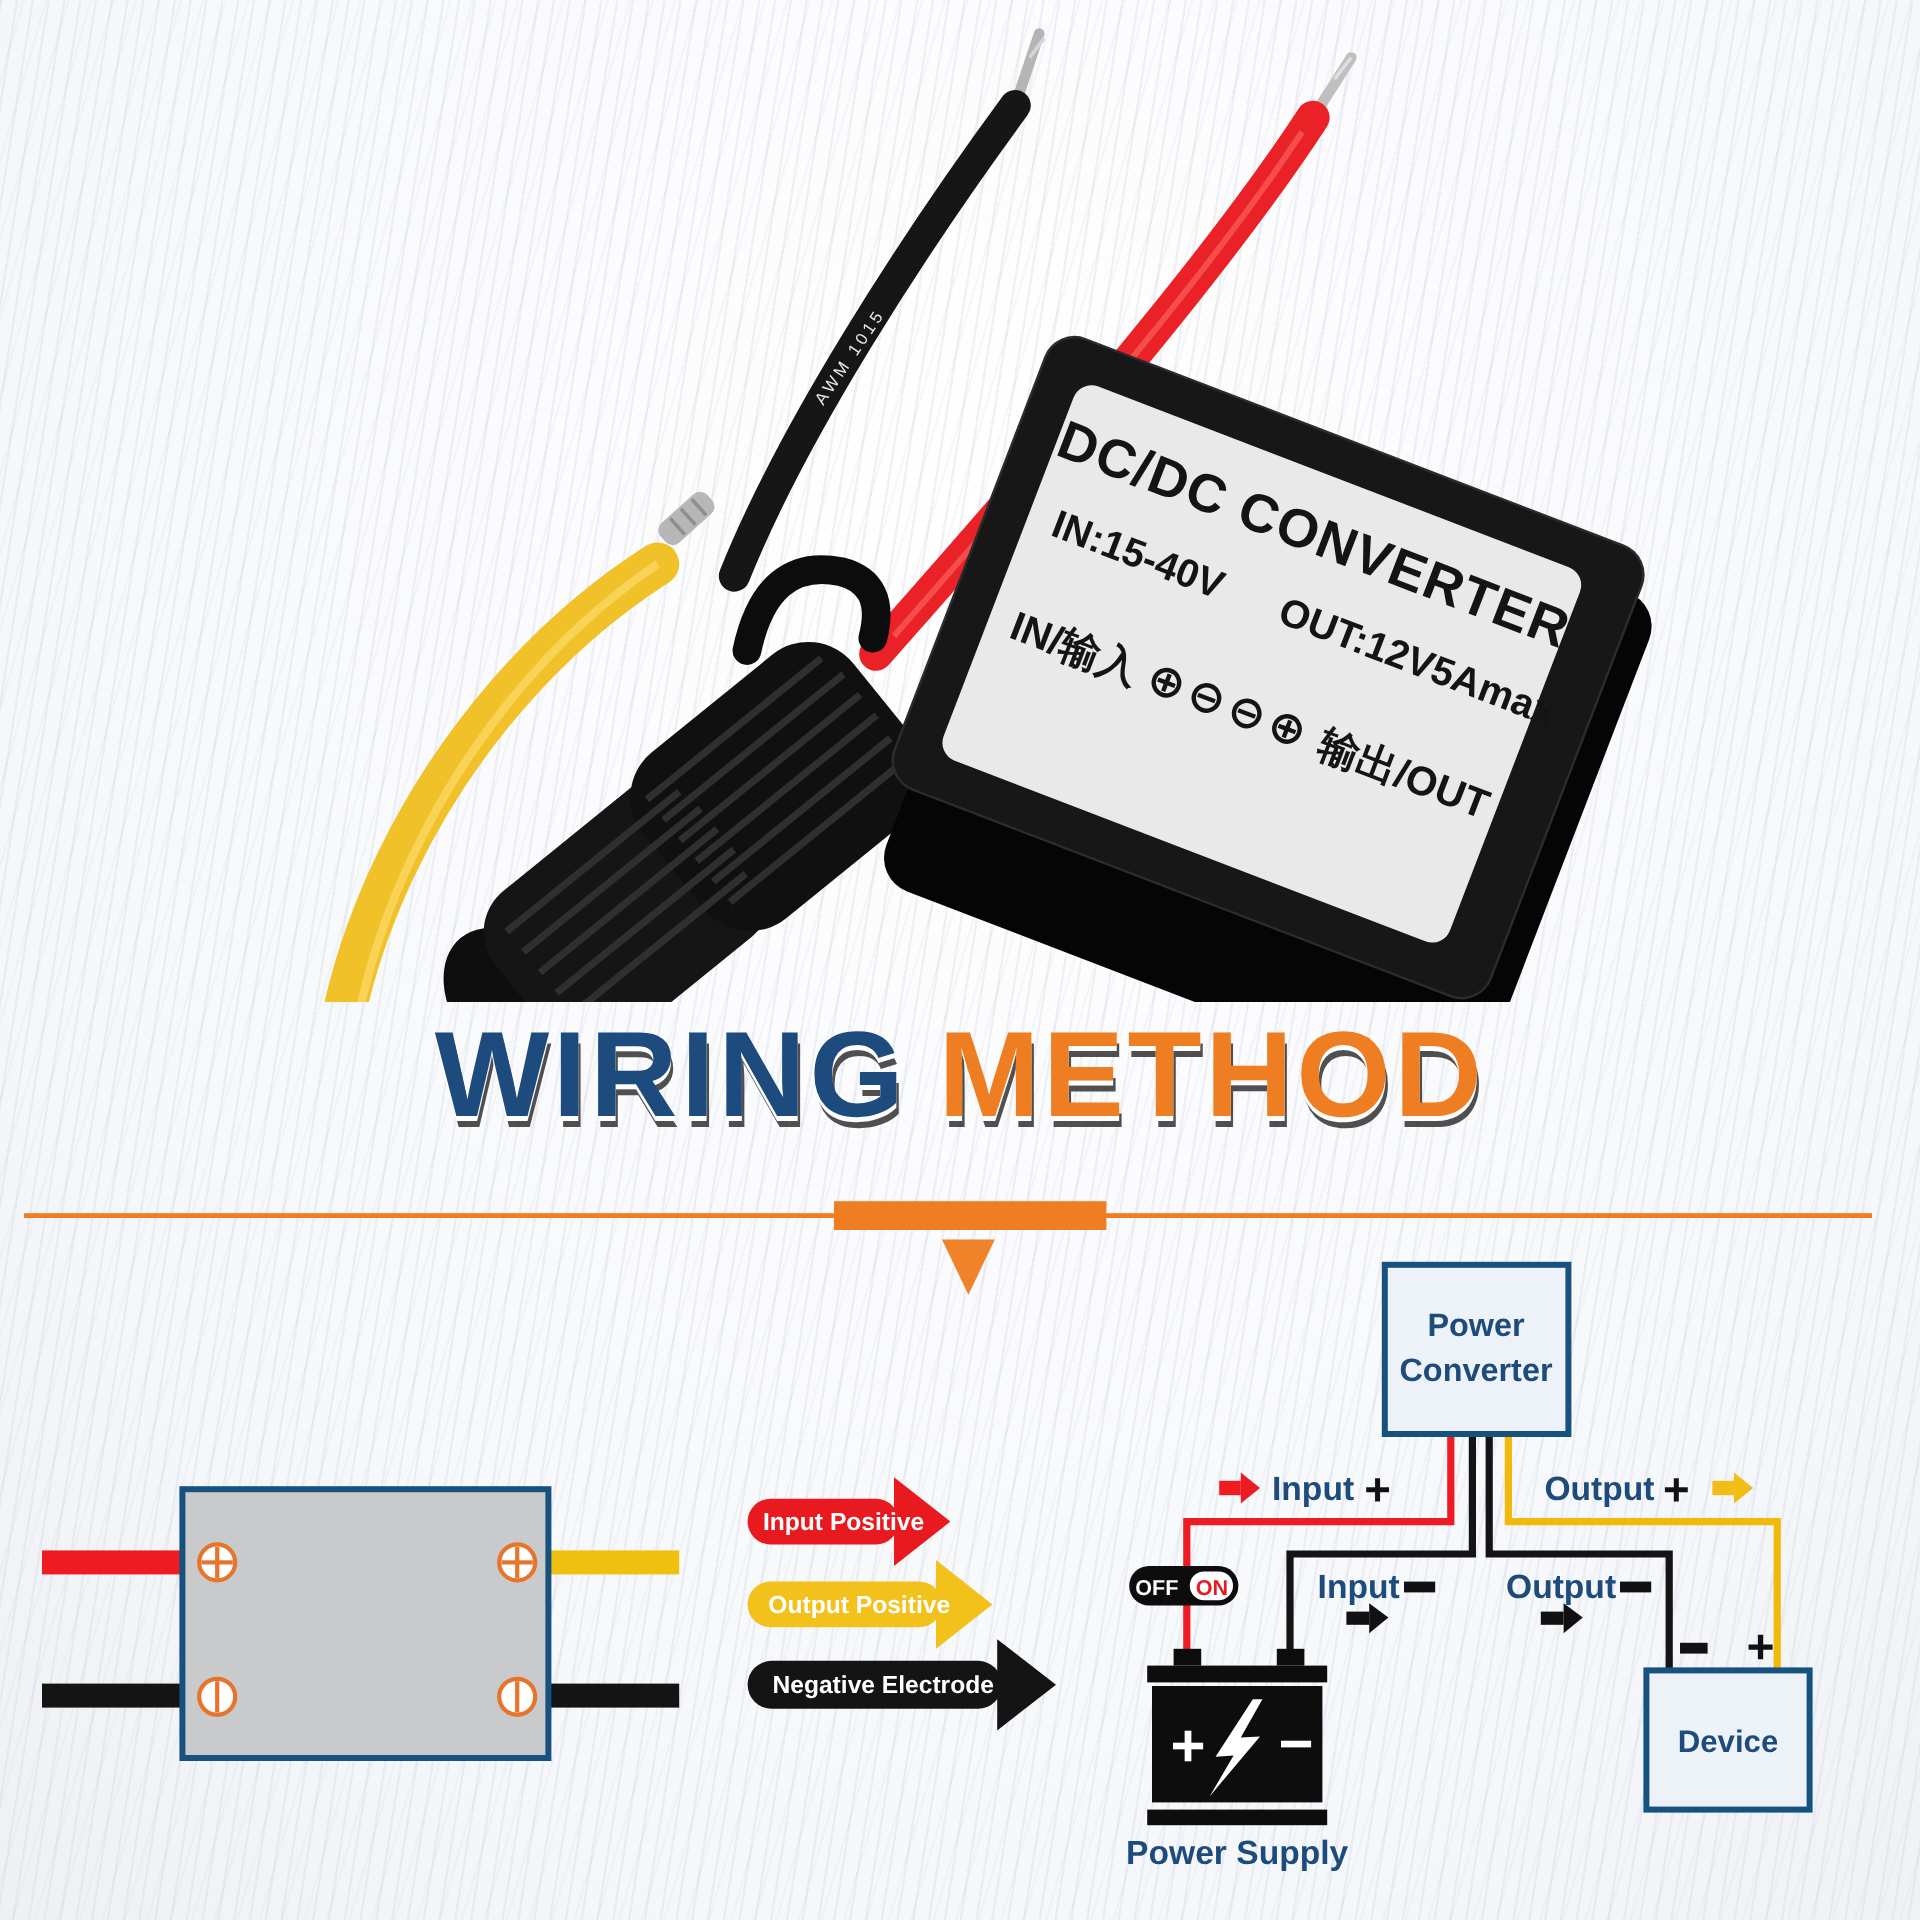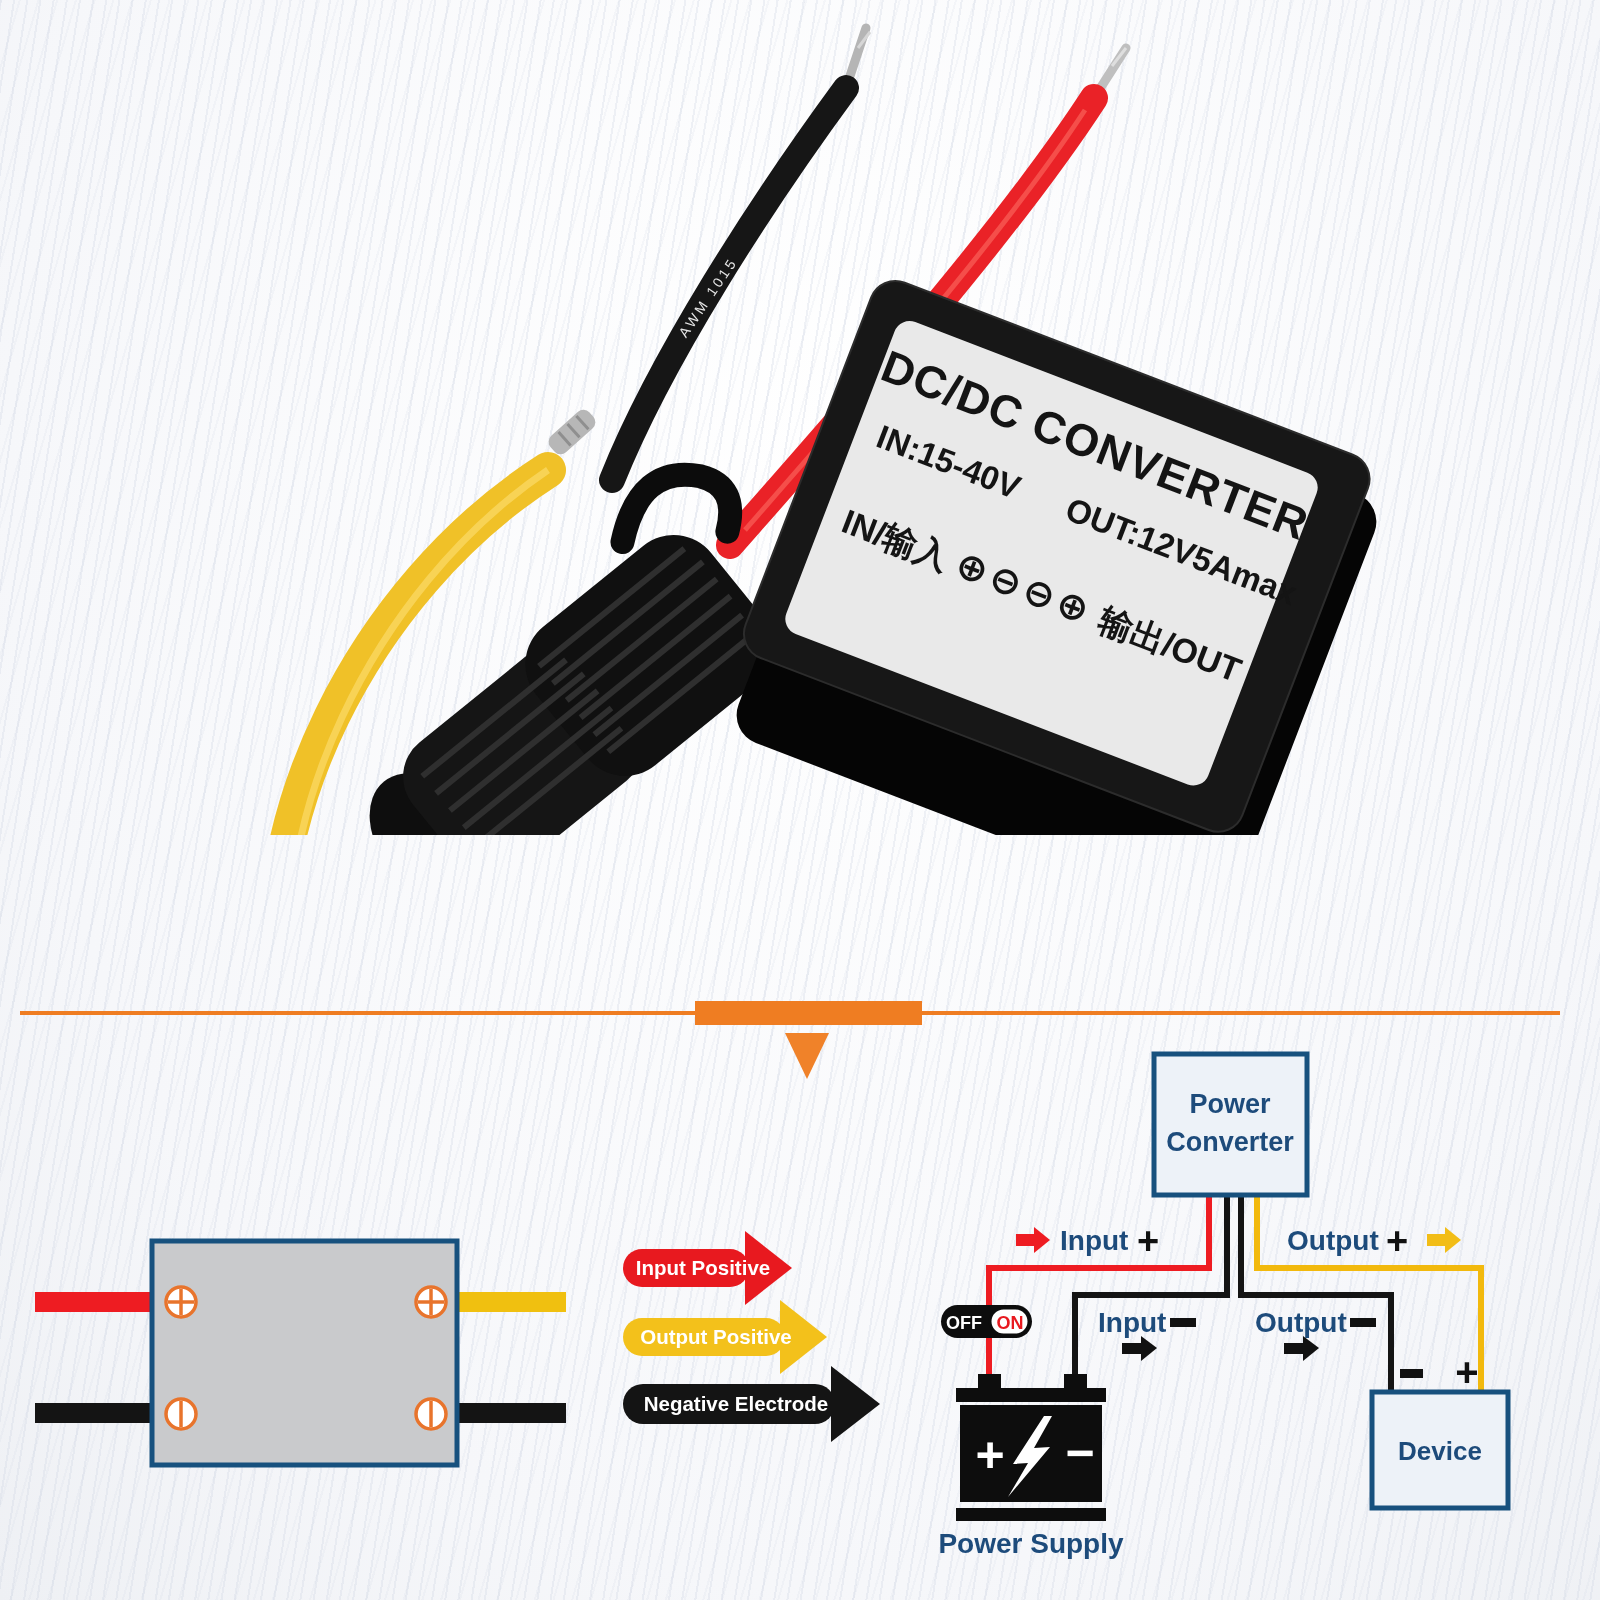--- a/index.html
+++ b/index.html
@@ -114,20 +114,23 @@
         <tspan>IN/输入</tspan><tspan dx="10" font-size="38" letter-spacing="4">⊕⊖⊖⊕</tspan><tspan dx="10">输出/OUT</tspan>
       </text>
     </g>
 
     <g>
       <polygon points="1152,1075 1268,1040 1332,1176 1294,1190 1314,1246 1206,1274 1186,1202 1152,1140" fill="#0c0c0c"></polygon>
       <path d="M1210,1160 l92,-26" stroke="#303030" stroke-width="6" fill="none"></path>
     </g>
   </svg>
 
+  <div class="title">
+    <span class="w1">WIRING</span><span class="w2">METHOD</span>
+  </div>
 
   <div class="divider-line"></div>
   <div class="divider-bar"></div>
   <div class="divider-tri"></div>
 
   <svg class="diagram" width="1600" height="560" viewBox="0 1040 1600 560">
 
     <g>
       <rect x="35" y="1292" width="118" height="20" fill="#ee1c22"></rect>
       <rect x="35" y="1403" width="118" height="20" fill="#141414"></rect>

